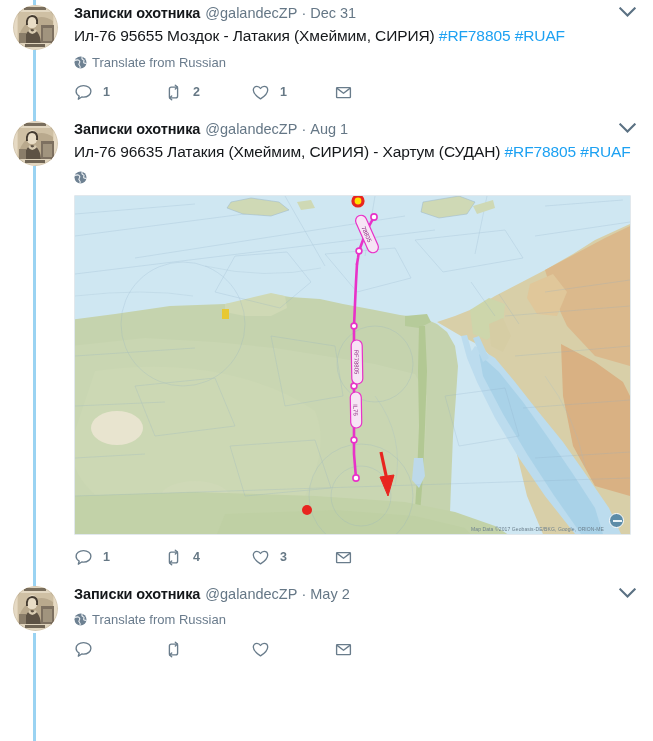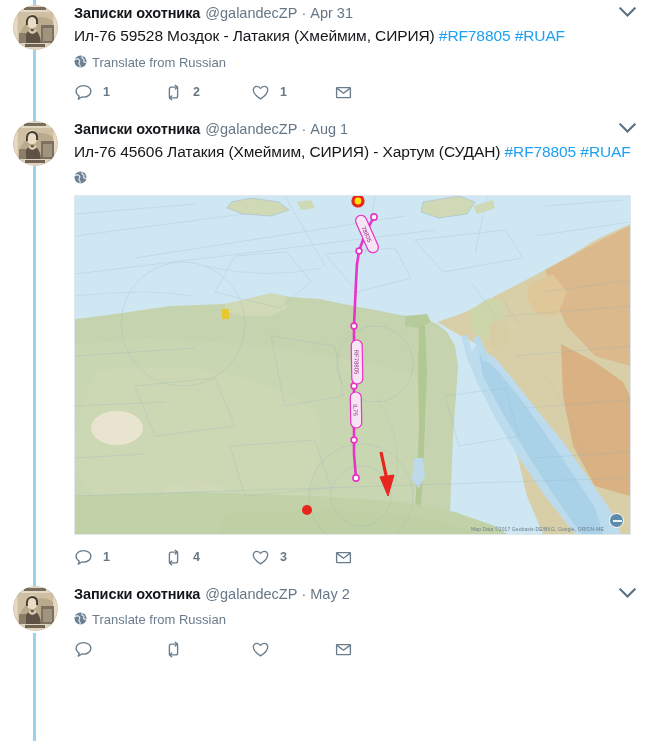--- a/index.html
+++ b/index.html
@@ -106,21 +106,21 @@
     color: #14171a;
     margin-top: 3px;
     word-wrap: break-word;
     letter-spacing: -0.1px;
   }
   .tag { color: #1da1f2; }
 
   
   .translate {
     display: flex;
-    align-items: flex-start;
+    align-items: center;
     margin-top: 9px;
     font-size: 13px;
     color: #697b8c;
     line-height: 15px;
     cursor: pointer;
   }
   .globe {
     width: 13px;
     height: 13px;
     margin-right: 5px;
@@ -238,28 +238,28 @@
     <circle cx="22.5" cy="22.5" r="22" fill="none" stroke="#00000014" stroke-width="1"></circle>
   </g>
 </svg>
 </a>
       </div>
       <div class="tweet-body">
         <div class="tweet-head">
           <span class="name">Записки охотника</span>
           <span class="handle">@galandecZP</span>
           <span class="sep">·</span>
-          <span class="time">Apr 31</span>
+          <span class="time">Dec 31</span>
         </div>
         <div class="caret">
 <svg width="17" height="11" viewBox="0 0 17 11" xmlns="http://www.w3.org/2000/svg">
   <path d="M1.4 1.4 L8.5 8.6 L15.6 1.4" fill="none" stroke="#5b7183" stroke-width="2.1" stroke-linecap="square"></path>
 </svg>
 </div>
-        <div class="tweet-text"><span>Ил-76 59528   Моздок  -  Латакия  (Хмеймим, СИРИЯ) </span><span class="tag">#RF78805</span><span> </span><span class="tag">#RUAF</span></div>
+        <div class="tweet-text"><span>Ил-76 95655   Моздок  -  Латакия  (Хмеймим, СИРИЯ) </span><span class="tag">#RF78805</span><span> </span><span class="tag">#RUAF</span></div>
         <div class="translate">
           <span class="globe">
 <svg width="13" height="13" viewBox="0 0 13 13" xmlns="http://www.w3.org/2000/svg">
   <circle cx="6.5" cy="6.5" r="6" fill="#6e8192"></circle>
   <path d="M1 4.6 Q3.4 3.2 5 4.4 Q6.4 5.4 5.4 6.8 Q4.2 8.4 5.6 9.6 Q6.6 10.5 6 12.3" fill="none" stroke="#eef2f5" stroke-width="1.1"></path>
   <path d="M8.2 1 Q7.4 2.8 8.8 3.4 Q10.6 4.1 9.8 5.6 Q9.2 6.8 10.8 7.2 L12.3 7.4" fill="none" stroke="#eef2f5" stroke-width="1.1"></path>
 </svg>
 </span>
           <span>Translate from Russian</span>
         </div>
@@ -341,21 +341,21 @@
           <span class="name">Записки охотника</span>
           <span class="handle">@galandecZP</span>
           <span class="sep">·</span>
           <span class="time">Aug 1</span>
         </div>
         <div class="caret">
 <svg width="17" height="11" viewBox="0 0 17 11" xmlns="http://www.w3.org/2000/svg">
   <path d="M1.4 1.4 L8.5 8.6 L15.6 1.4" fill="none" stroke="#5b7183" stroke-width="2.1" stroke-linecap="square"></path>
 </svg>
 </div>
-        <div class="tweet-text"><span>Ил-76 45606   Латакия  (Хмеймим, СИРИЯ)  -  Хартум  (СУДАН) </span><span class="tag">#RF78805</span><span> </span><span class="tag">#RUAF</span></div>
+        <div class="tweet-text"><span>Ил-76 96635   Латакия  (Хмеймим, СИРИЯ)  -  Хартум  (СУДАН) </span><span class="tag">#RF78805</span><span> </span><span class="tag">#RUAF</span></div>
         <div class="translate">
           <span class="globe">
 <svg width="13" height="13" viewBox="0 0 13 13" xmlns="http://www.w3.org/2000/svg">
   <circle cx="6.5" cy="6.5" r="6" fill="#6e8192"></circle>
   <path d="M1 4.6 Q3.4 3.2 5 4.4 Q6.4 5.4 5.4 6.8 Q4.2 8.4 5.6 9.6 Q6.6 10.5 6 12.3" fill="none" stroke="#eef2f5" stroke-width="1.1"></path>
   <path d="M8.2 1 Q7.4 2.8 8.8 3.4 Q10.6 4.1 9.8 5.6 Q9.2 6.8 10.8 7.2 L12.3 7.4" fill="none" stroke="#eef2f5" stroke-width="1.1"></path>
 </svg>
 </span>
         </div>
         <div class="media">

